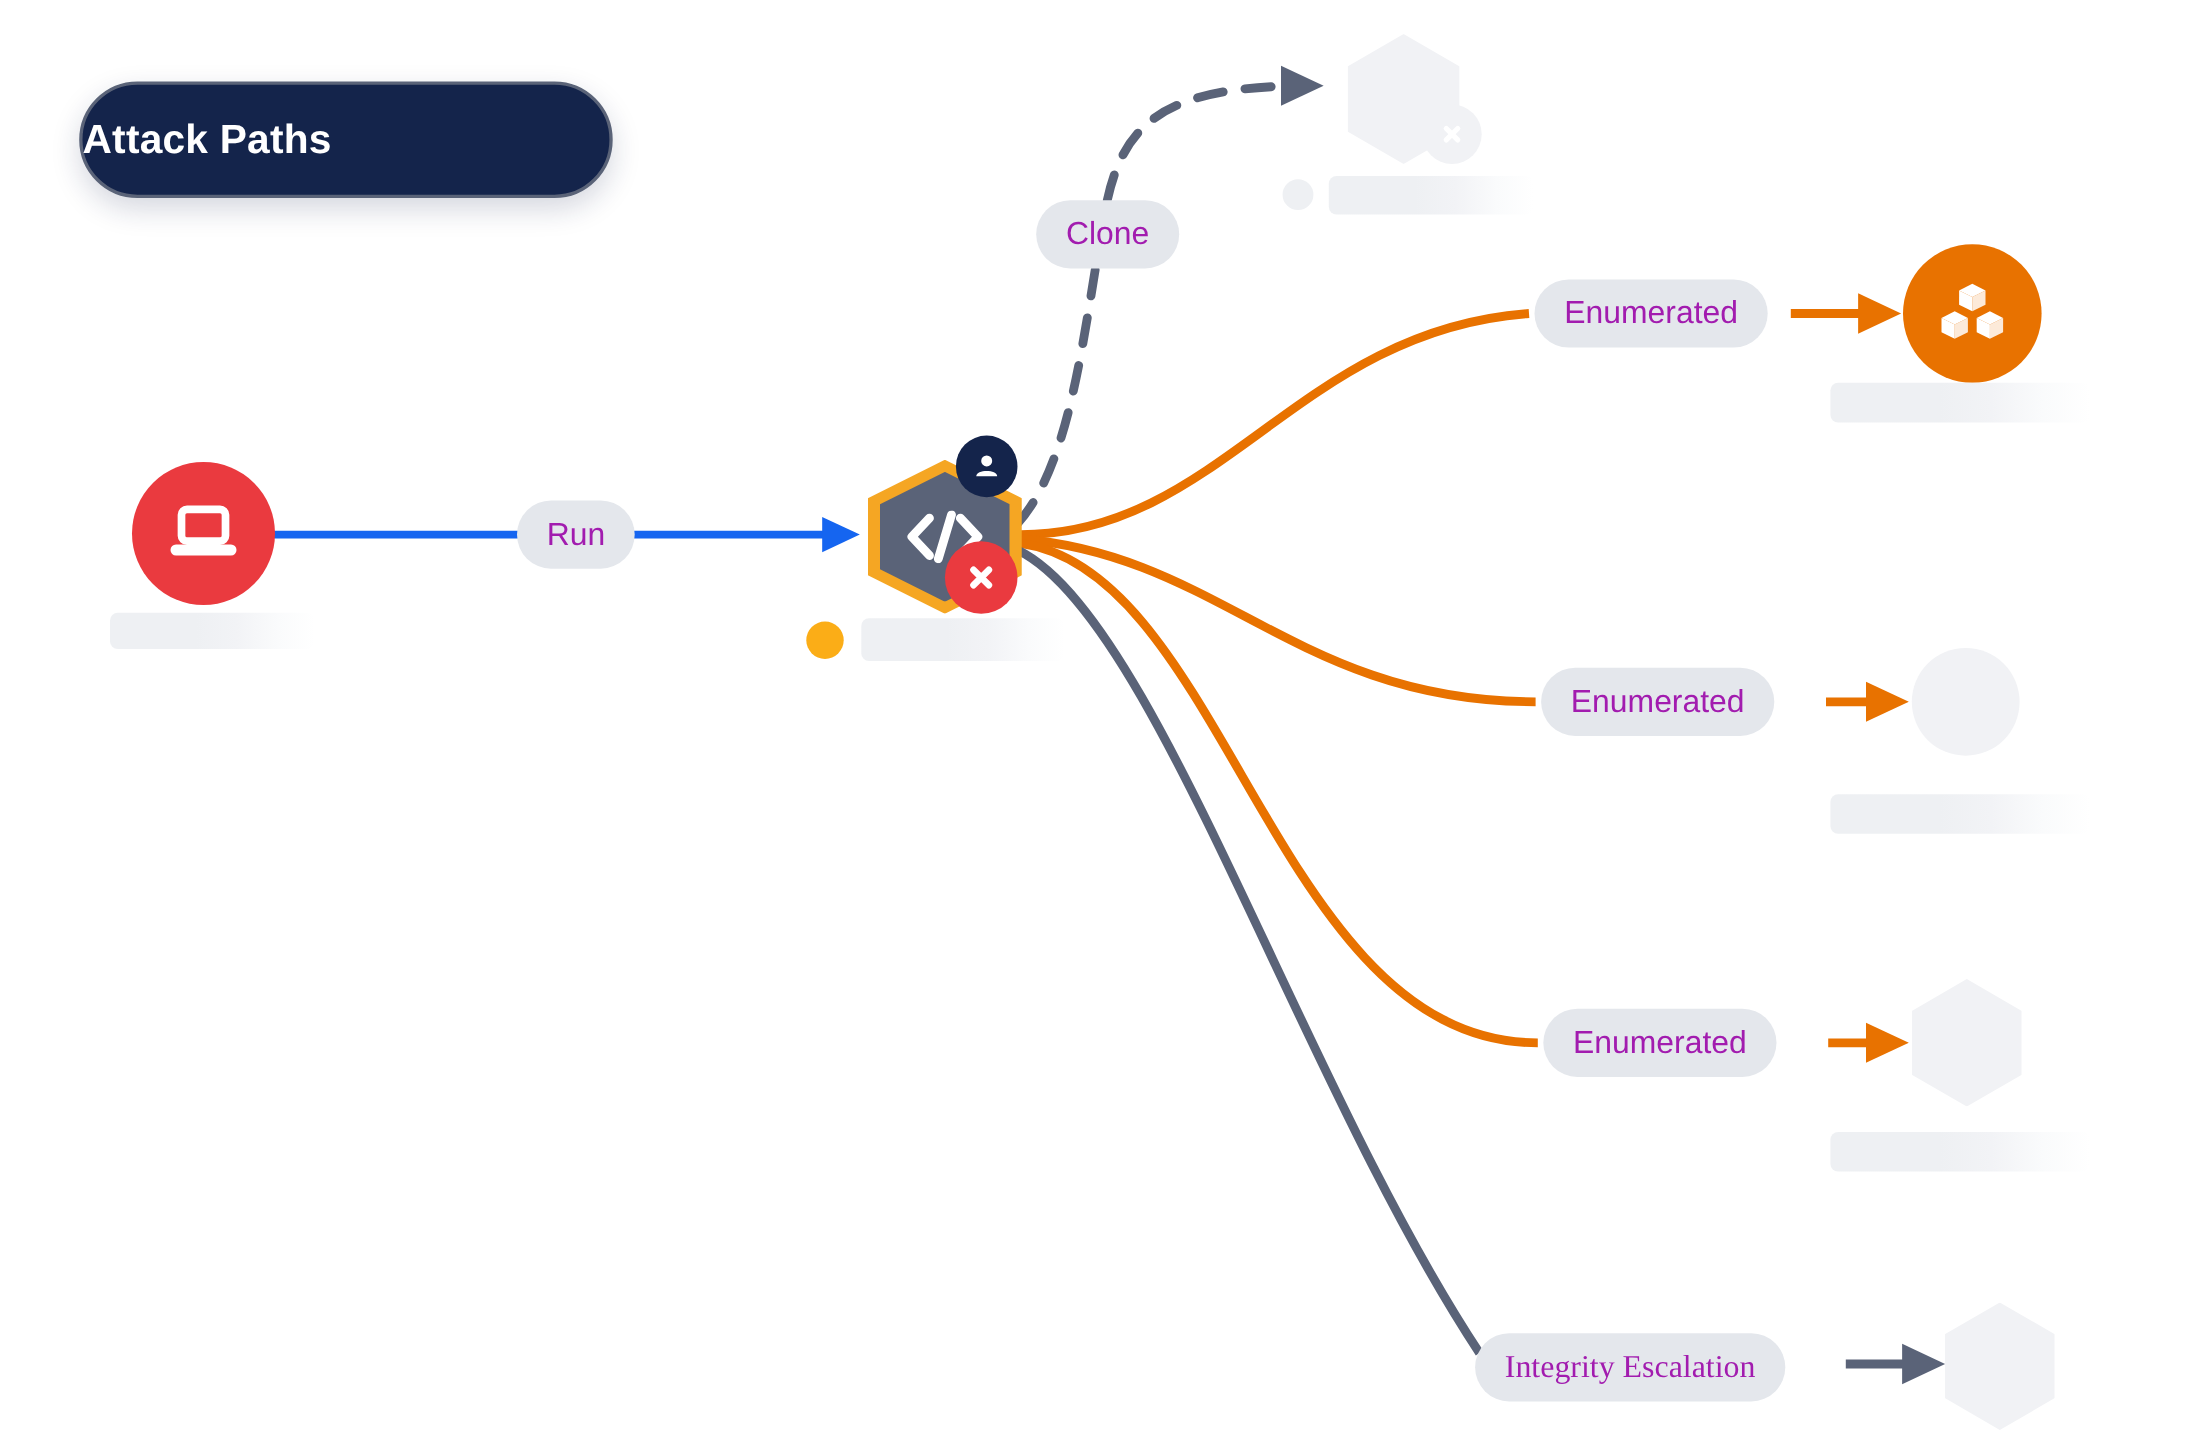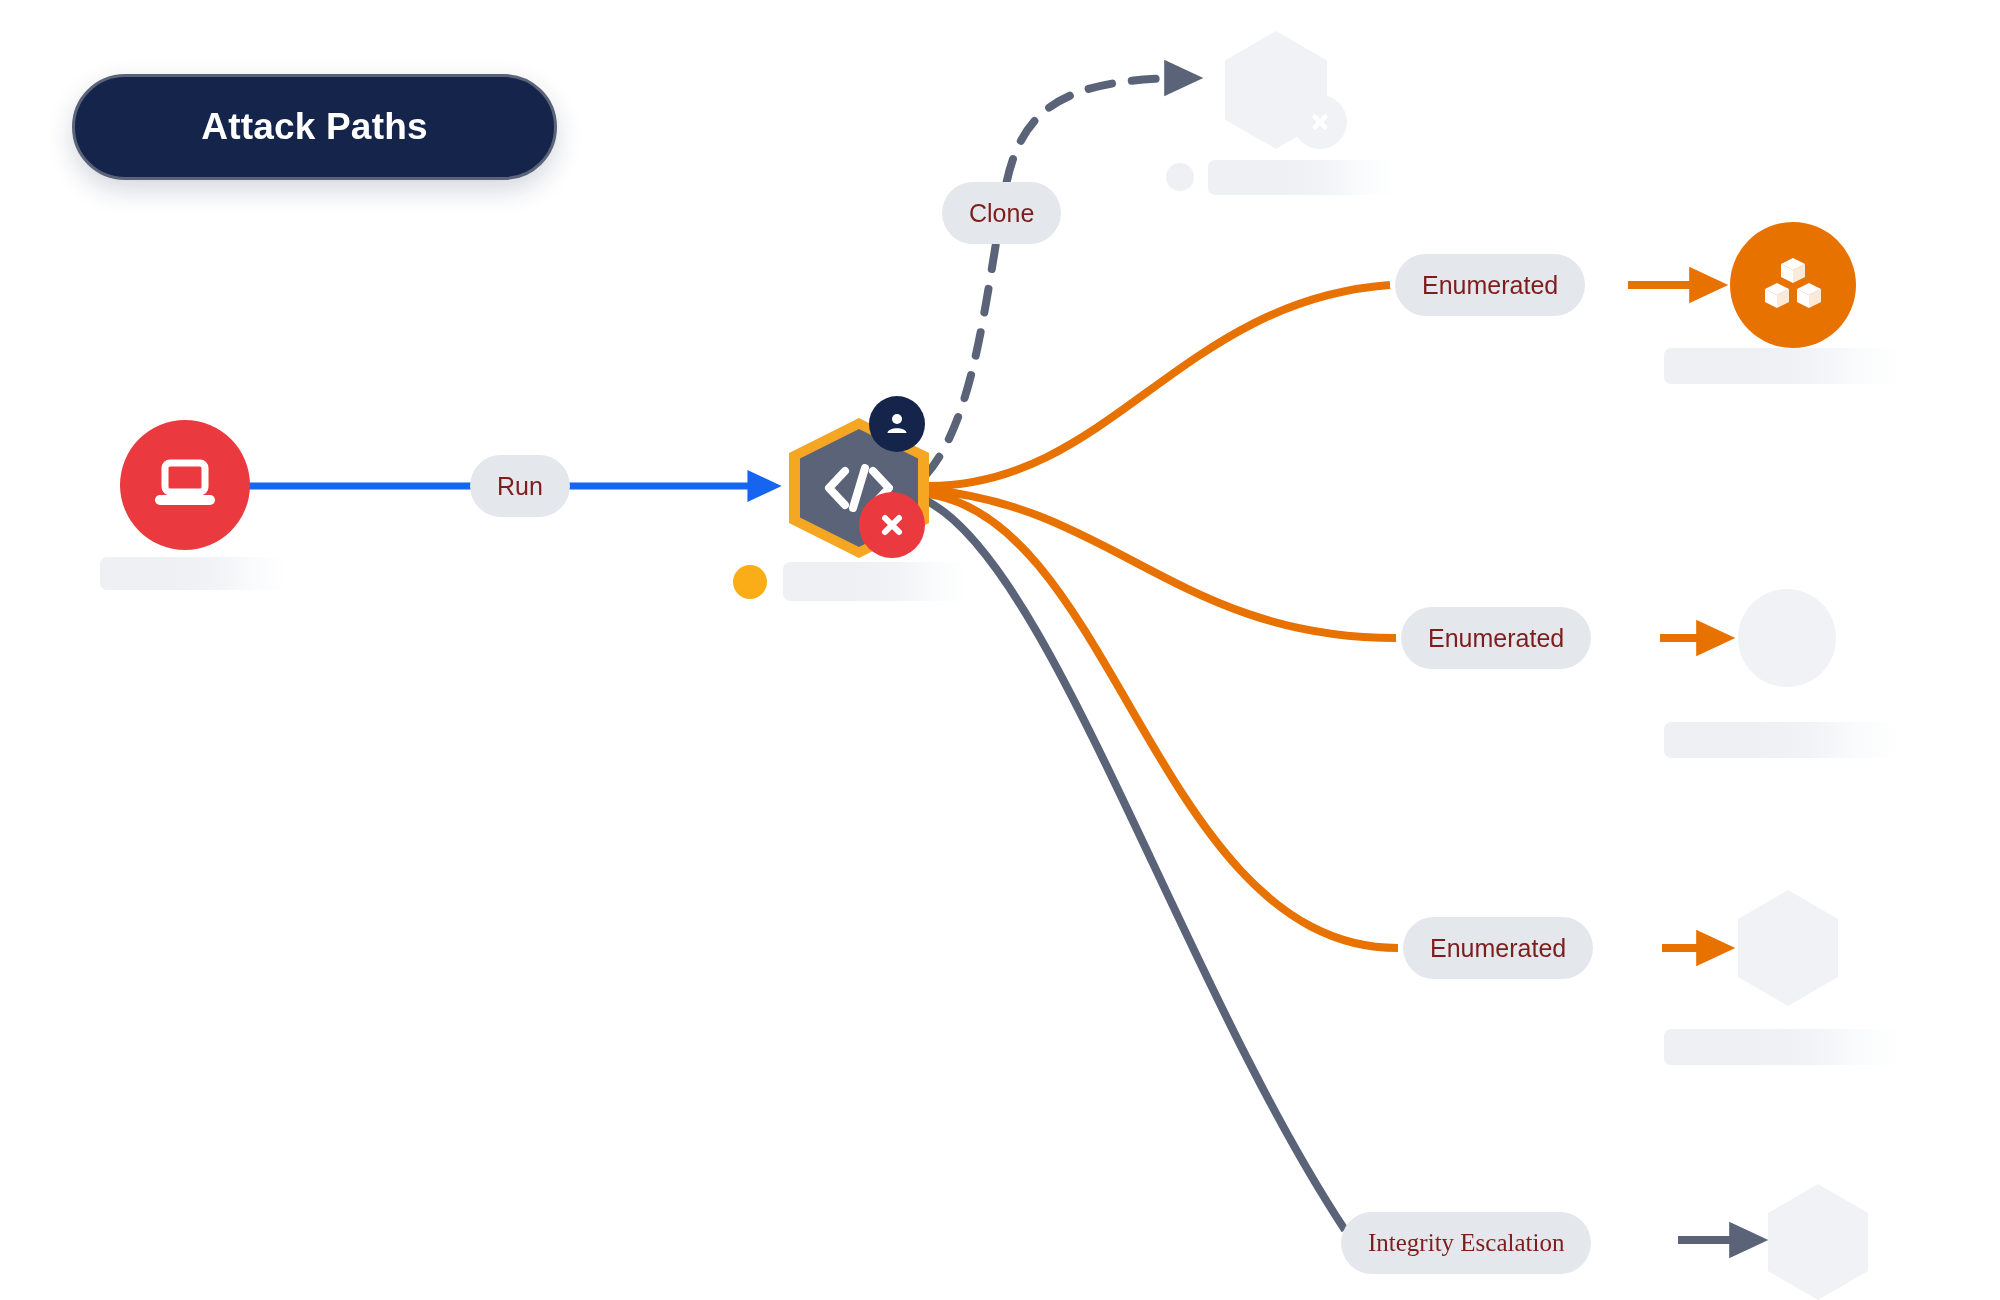--- a/index.html
+++ b/index.html
@@ -36,21 +36,20 @@
     position: absolute;
     left: 72px;
     top: 74px;
     width: 485px;
     height: 106px;
     background: #14244b;
     border: 3px solid #5a6378;
     border-radius: 53px;
     display: flex;
     align-items: center;
-    justify-content: center;
     box-shadow: 0 10px 26px rgba(20,36,75,0.18);
   }
   #title-badge .txt {
     color: #ffffff;
     font-size: 37px;
     font-weight: bold;
     letter-spacing: 0.2px;
   }
 
   
@@ -91,22 +90,22 @@
   
   .edge-label {
     position: absolute;
     height: 62px;
     padding: 0 27px;
     background: #e4e7ec;
     border-radius: 31px;
     display: flex;
     align-items: center;
     justify-content: center;
-    color: #7f1d1d;
-    font-size: 25px;
+    color: #a21caf;
+    font-size: 29px;
     white-space: nowrap;
   }
 
   
   .mini-badge {
     position: absolute;
     border-radius: 50%;
     display: flex;
     align-items: center;
     justify-content: center;

